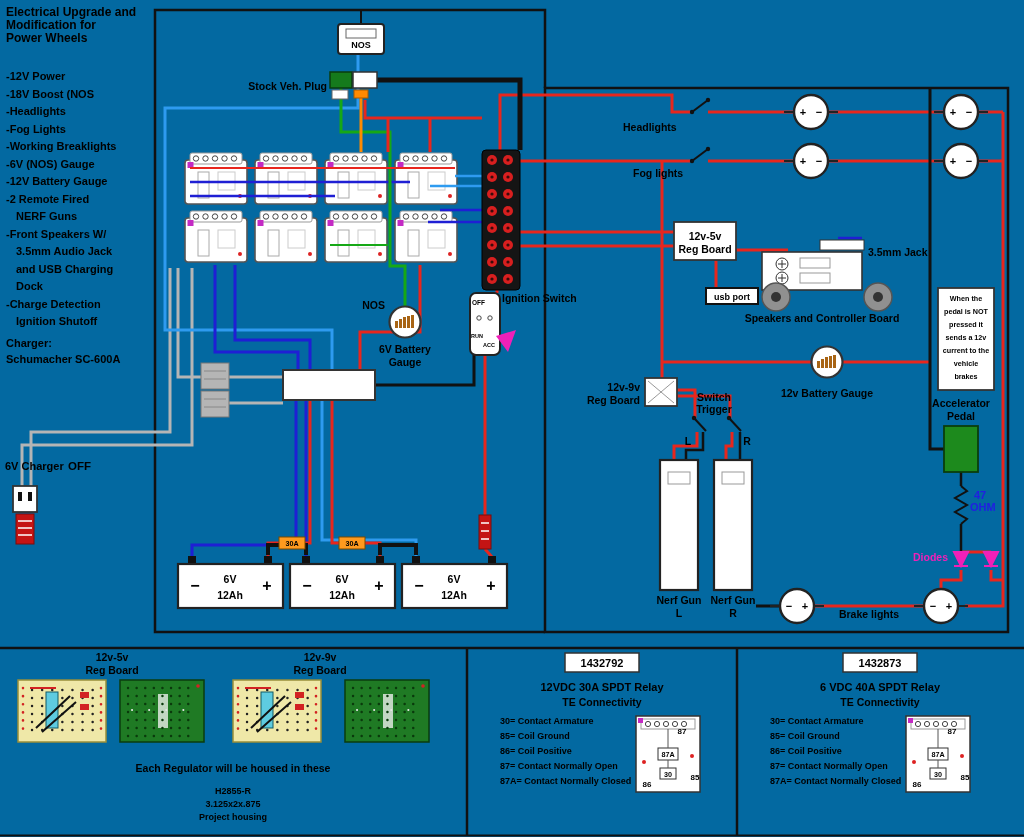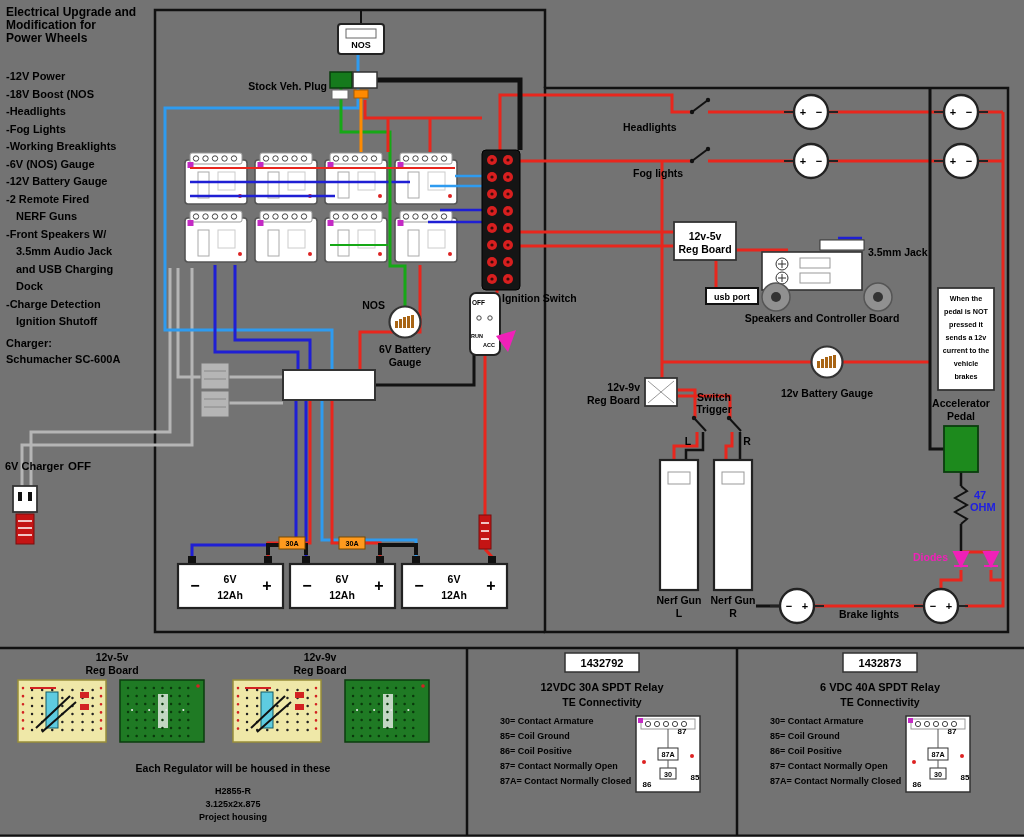--- a/index.html
+++ b/index.html
@@ -1,16 +1,16 @@
 <!DOCTYPE html>
 <html><head>
 <meta charset="utf-8">
 <style>
   html,body{margin:0;padding:0;background:#fff;}
-  .stage{position:relative;width:1024px;height:837px;background:#737373;overflow:hidden;}
+  .stage{position:relative;width:1024px;height:837px;background:#0369a1;overflow:hidden;}
   svg{display:block;}
   text{font-family:"Liberation Sans","DejaVu Sans",sans-serif;fill:#000;}
   .t5{font-size:5.5px;font-weight:700;}
   .t6{font-size:6.5px;font-weight:700;}
   .t7{font-size:7.2px;font-weight:700;}
   .t8{font-size:8px;font-weight:700;}
   .t9{font-size:9px;font-weight:700;}
   .t10{font-size:10.5px;font-weight:700;}
   .t11{font-size:11px;font-weight:700;}
   .t11b{font-size:11.5px;font-weight:900;}

